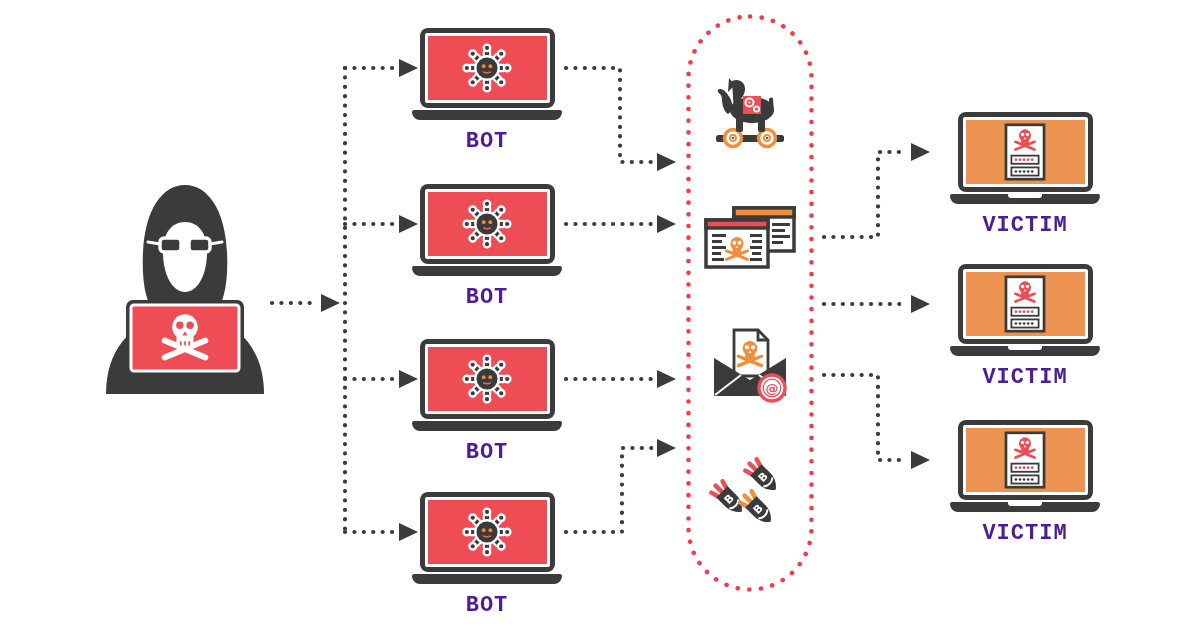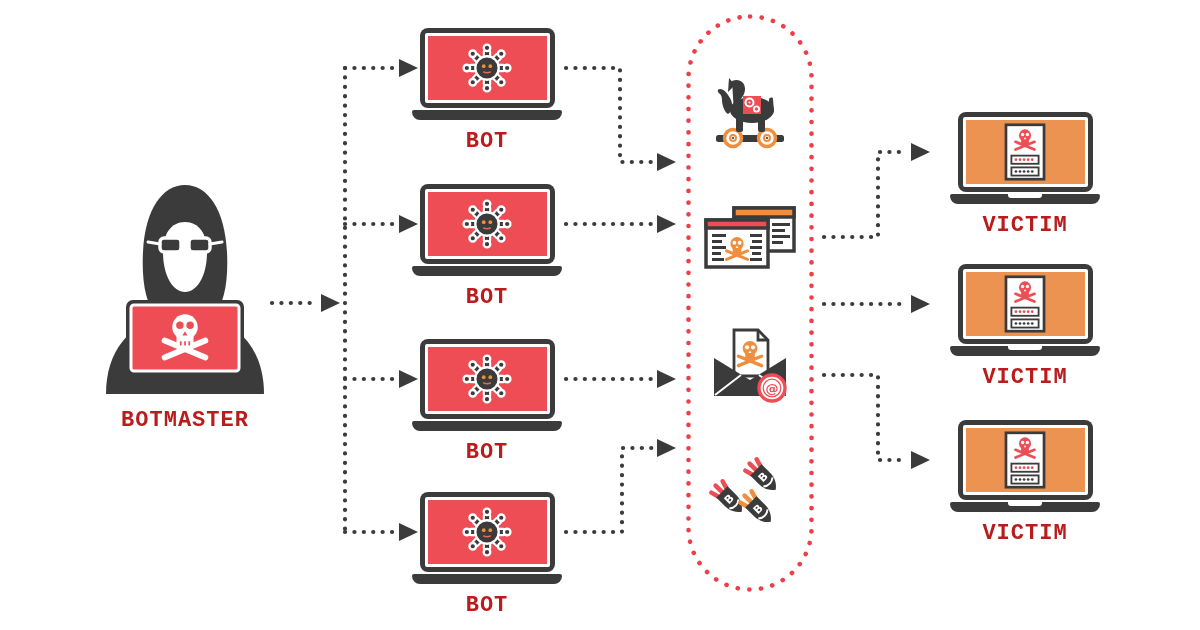--- a/index.html
+++ b/index.html
@@ -5,21 +5,21 @@
   * { margin:0; padding:0; box-sizing:border-box; }
   html,body { width:1200px; height:630px; background:#ffffff; }
   .canvas {
     position:relative; width:1200px; height:630px; background:#ffffff;
     overflow:hidden; font-family:"Liberation Mono", monospace;
   }
   svg.connectors { position:absolute; left:0; top:0; z-index:1; }
   .group { position:absolute; z-index:2; }
   .node-label {
     text-align:center; font-weight:bold; font-size:22px; letter-spacing:1px;
-    color:#b91c1c; margin-top:9px; font-family:"Liberation Mono", monospace;
+    color:#4c1d95; margin-top:9px; font-family:"Liberation Mono", monospace;
   }
   
   .lap-wrap { width:150px; }
   .bezel {
     width:135px; height:80px; margin:0 auto; background:#3b3b3b;
     border-radius:8px; padding:5px;
   }
   .display {
     width:100%; height:100%; border:3px solid #ffffff; border-radius:2px;
     display:flex; align-items:center; justify-content:center;
@@ -109,21 +109,20 @@
           <circle cx="0" cy="-3" r="7.5" fill="#ffffff"></circle>
           <path d="M-5,1 L5,1 L5,6 Q5,8.5 2.5,8.5 L-2.5,8.5 Q-5,8.5 -5,6 Z" fill="#ffffff"></path>
           <circle cx="-3" cy="-4" r="2.2" fill="#ee4d55"></circle>
           <circle cx="3" cy="-4" r="2.2" fill="#ee4d55"></circle>
           <path d="M0,-0.5 L1.5,2 L-1.5,2 Z" fill="#ee4d55"></path>
           <path d="M-2.5,5.5 V8 M0,5.5 V8 M2.5,5.5 V8" stroke="#ee4d55" stroke-width="1"></path>
         </g>
         <rect x="14" y="194" width="142" height="10" rx="5" fill="#3b3b3b"></rect>
       </g>
     </svg>
-    <div class="node-label">BOTMASTER</div>
   </div>
 
   <div class="group lap-wrap" style="left:412px; top:28px;">
     <div class="bezel">
       <div class="display red">
         <svg width="60" height="60" viewBox="0 0 64 64">
           <g stroke="#ffffff" stroke-width="9" stroke-linecap="round">
             <path d="M32,32 L49,32 M32,32 L44,44 M32,32 L32,49 M32,32 L20,44 M32,32 L15,32 M32,32 L20,20 M32,32 L32,15 M32,32 L44,20"></path>
           </g>
           <g stroke="#3b3b3b" stroke-width="4.5" stroke-linecap="round">

